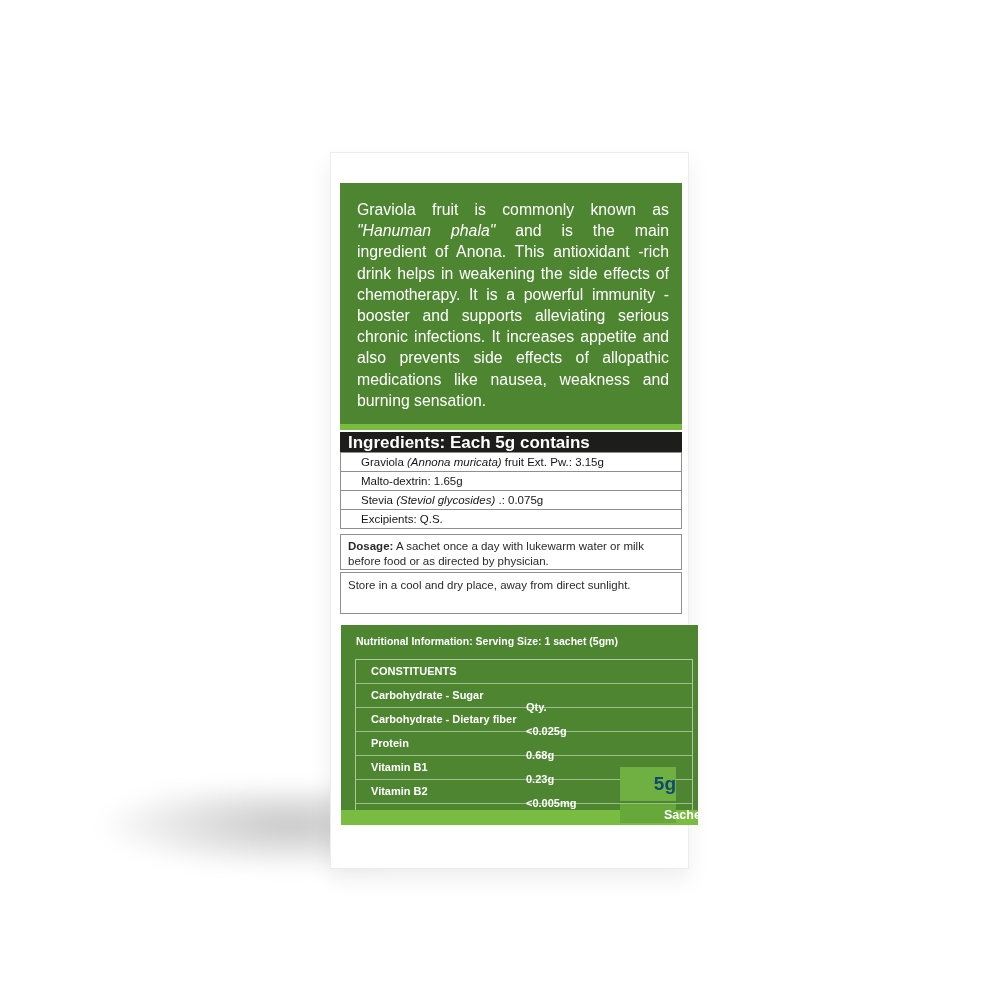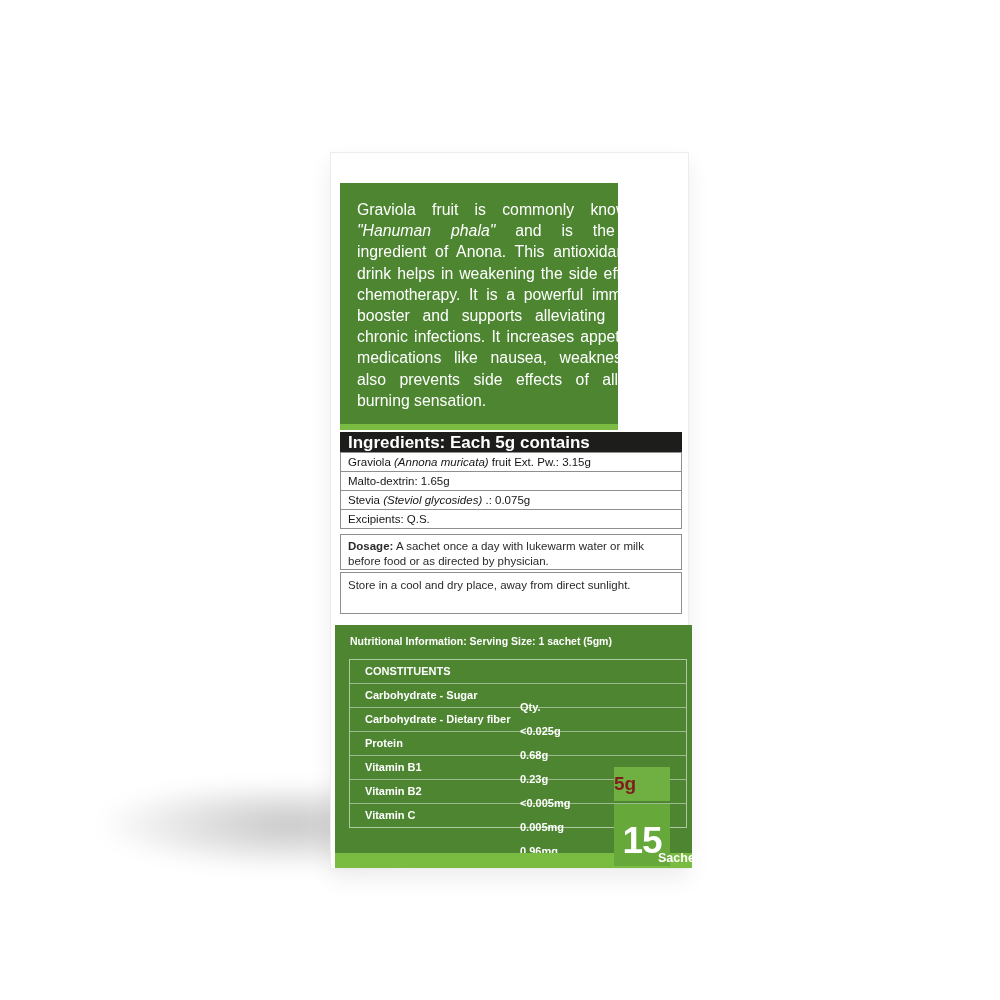--- a/index.html
+++ b/index.html
@@ -14,21 +14,21 @@
     background:radial-gradient(ellipse at 55% 45%, rgba(0,0,0,0.22) 0%, rgba(0,0,0,0.10) 40%, rgba(0,0,0,0) 72%);
     filter:blur(9px);
   }
   .box{
     position:absolute;left:330px;top:152px;width:359px;height:717px;
     background:#ffffff;border:1px solid #edecE8;box-sizing:border-box;
     box-shadow:0 10px 22px rgba(0,0,0,0.07);
   }
   
   .desc-panel{
-    position:absolute;left:9px;top:30px;width:278px;height:247px;
+    position:absolute;left:9px;top:30px;width:342px;height:247px;
     background:var(--panel_green,#4d8531);
   }
   .desc-panel::after{
     content:"";position:absolute;left:0;right:0;bottom:0;height:6px;
     background:var(--strip_green,#7abc41);
   }
   .desc-text{
     position:absolute;left:17px;top:16px;width:312px;
     color:#fff;font-size:15.8px;line-height:21.2px;
   }
@@ -40,38 +40,38 @@
     position:absolute;left:9px;top:279px;width:342px;height:21px;
     background:var(--ingredients_bar_black,#1d1d1b);
     color:#fff;font-size:17px;line-height:21px;font-weight:600;
     padding-left:8px;box-sizing:border-box;
   }
   .ing-rows{position:absolute;left:9px;top:299px;width:342px;}
   .ing-row{
     height:20px;border:1px solid var(--row_border_grey,#8f8f8f);
     background:#fff;box-sizing:border-box;margin-top:-1px;
     font-size:11.5px;line-height:18px;color:var(--text_dark,#161616);
-    padding-left:7px;white-space:nowrap;overflow:hidden;
+    padding-left:20px;white-space:nowrap;overflow:hidden;
   }
   .ing-row:first-child{margin-top:0;}
   
   .note-box{
     position:absolute;left:9px;width:342px;
     border:1px solid var(--row_border_grey,#8f8f8f);
     background:#fff;box-sizing:border-box;
     font-size:11.5px;color:#2a2a2a;
     padding:4px 8px 0 7px;
   }
   .dosage-box{top:381px;height:36px;line-height:15px;}
   .storage-box{top:419px;height:42px;line-height:15.5px;padding-top:5px;}
   .note-line{white-space:nowrap;}
   .bold{font-weight:bold;}
   
   .nut-panel{
-    position:absolute;left:4px;top:472px;width:357px;height:243px;
+    position:absolute;left:10px;top:472px;width:357px;height:200px;
     background:var(--panel_green,#4d8531);
   }
   .nut-header{
     position:absolute;left:15px;top:10px;color:#fff;
     font-weight:bold;font-size:10.5px;white-space:nowrap;
   }
   .nut-table{
     position:absolute;left:14px;top:34px;width:338px;
     border:1px solid rgba(255,255,255,0.55);box-sizing:border-box;z-index:1;
   }
@@ -82,21 +82,21 @@
   .nut-row + .nut-row{border-top:1px solid rgba(255,255,255,0.45);}
   .nut-name{padding-left:15px;width:170px;box-sizing:border-box;white-space:nowrap;}
   .nut-qty{flex:1;white-space:nowrap;margin-top:36px;}
   .nut-strip{
     position:absolute;left:0;right:0;bottom:0;height:15px;
     background:var(--strip_green,#7abc41);z-index:1;
   }
   .badge-5g{
     position:absolute;left:279px;top:142px;width:56px;height:34px;z-index:2;
     background:var(--badge_small_green,#70b042);
-    color:#7f1d1d;font-weight:bold;font-size:19px;line-height:34px;text-align:left;
+    color:#0c4a6e;font-weight:bold;font-size:19px;line-height:34px;text-align:right;
   }
   .badge-15{
     position:absolute;left:279px;top:179px;bottom:2px;width:56px;z-index:2;
     background:var(--badge_large_green,#66a83a);text-align:center;color:#fff;
   }
   .badge-15 .count{display:block;font-weight:bold;font-size:37px;line-height:42px;margin-top:16px;letter-spacing:-1px;}
   .badge-15 .count-label{position:absolute;left:0;right:0;bottom:1px;font-weight:bold;font-size:12.5px;padding-left:44px;}
 </style>
 </head>
 <body>
@@ -107,22 +107,22 @@
 
   <div class="desc-panel">
     <div class="desc-text">
       <div class="desc-line"><span class="it"></span><span>Graviola fruit is commonly known as</span></div>
       <div class="desc-line"><span class="it">"Hanuman phala"</span><span> and is the main</span></div>
       <div class="desc-line"><span class="it"></span><span>ingredient of Anona. This antioxidant -rich</span></div>
       <div class="desc-line"><span class="it"></span><span>drink helps in weakening the side effects of</span></div>
       <div class="desc-line"><span class="it"></span><span>chemotherapy. It is a powerful immunity -</span></div>
       <div class="desc-line"><span class="it"></span><span>booster and supports alleviating serious</span></div>
       <div class="desc-line"><span class="it"></span><span>chronic infections. It increases appetite and</span></div>
+      <div class="desc-line"><span class="it"></span><span>also prevents side effects of allopathic</span></div>
       <div class="desc-line"><span class="it"></span><span>medications like nausea, weakness and</span></div>
-      <div class="desc-line"><span class="it"></span><span>also prevents side effects of allopathic</span></div>
       <div class="desc-line last"><span class="it"></span><span>burning sensation.</span></div>
     </div>
   </div>
 
   <div class="ing-bar">Ingredients: Each 5g contains</div>
   <div class="ing-rows">
     <div class="ing-row"><span>Graviola </span><span class="it">(Annona muricata)</span><span> fruit Ext. Pw.: 3.15g</span></div>
     <div class="ing-row"><span>Malto-dextrin: 1.65g</span><span class="it"></span><span></span></div>
     <div class="ing-row"><span>Stevia </span><span class="it">(Steviol glycosides)</span><span> .: 0.075g</span></div>
     <div class="ing-row"><span>Excipients: Q.S.</span><span class="it"></span><span></span></div>

